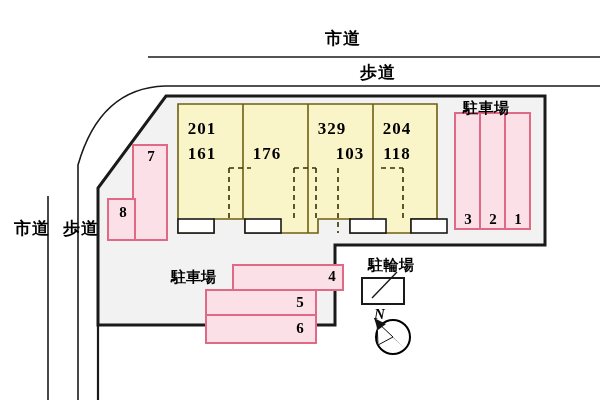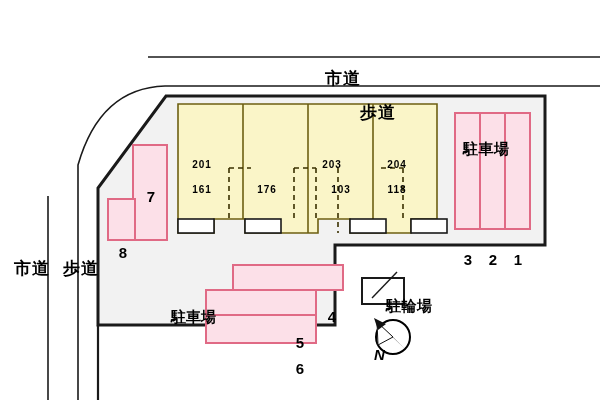--- a/index.html
+++ b/index.html
@@ -18,45 +18,44 @@
     overflow: hidden;
   }
   #plan svg {
     position: absolute;
     left: 0;
     top: 0;
   }
   .lbl {
     position: absolute;
     color: #000000;
-    font-family: Liberation Sans, sans-serif;
+    font-family: Liberation Serif, serif;
     white-space: pre;
     line-height: 1;
     user-select: none;
-    margin-top: 40px;
   }
   .road-label {
     font-size: 17px;
     font-weight: bold;
     letter-spacing: 1px;
   }
   .area-label {
     font-size: 15px;
     font-weight: bold;
     letter-spacing: 0.5px;
   }
   .area-label-v {
     font-size: 15px;
     font-weight: bold;
     width: 17px;
     line-height: 18px;
     text-align: center;
   }
   .unit-no {
-    font-size: 10px;
+    font-size: 17px;
     font-weight: bold;
     letter-spacing: 1px;
     text-align: center;
     width: 44px;
   }
   .stall-no {
     font-size: 15px;
     font-weight: bold;
     text-align: center;
     width: 20px;
@@ -164,36 +163,36 @@
   <div class="lbl road-label" style="left:325px; top:30px;">市道</div>
   <div class="lbl road-label" style="left:360px; top:64px;">歩道</div>
   <div class="lbl road-label" style="left:14px; top:220px;">市道</div>
   <div class="lbl road-label" style="left:63px; top:220px;">歩道</div>
 
   <div class="lbl unit-no" style="left:180px; top:120px;">201</div>
   <div class="lbl unit-no" style="left:180px; top:145px;">161</div>
 
   <div class="lbl unit-no" style="left:245px; top:145px;">176</div>
 
-  <div class="lbl unit-no" style="left:310px; top:120px;">203</div>
-  <div class="lbl unit-no" style="left:319px; top:145px;">103</div>
+  <div class="lbl unit-no" style="left:310px; top:120px;">329</div>
+  <div class="lbl unit-no" style="left:328px; top:145px;">103</div>
 
   <div class="lbl unit-no" style="left:375px; top:120px;">204</div>
   <div class="lbl unit-no" style="left:375px; top:145px;">118</div>
 
   <div class="lbl area-label" style="left:463px; top:101px;">駐車場</div>
   <div class="lbl stall-no" style="left:458px; top:212px;">3</div>
   <div class="lbl stall-no" style="left:483px; top:212px;">2</div>
   <div class="lbl stall-no" style="left:508px; top:212px;">1</div>
 
   <div class="lbl area-label-v" style="left:171px; top:268px;">駐車場</div>
   <div class="lbl stall-no" style="left:322px; top:269px;">4</div>
   <div class="lbl stall-no" style="left:290px; top:295px;">5</div>
   <div class="lbl stall-no" style="left:290px; top:321px;">6</div>
 
   <div class="lbl stall-no" style="left:141px; top:149px;">7</div>
   <div class="lbl stall-no" style="left:113px; top:205px;">8</div>
 
-  <div class="lbl area-label" style="left:386px; top:258px;">駐輪場</div>
+  <div class="lbl area-label" style="left:368px; top:258px;">駐輪場</div>
 
   <div class="lbl compass-n" style="left:374px; top:307px;">N</div>
 
 </div>
 
 </body></html>

